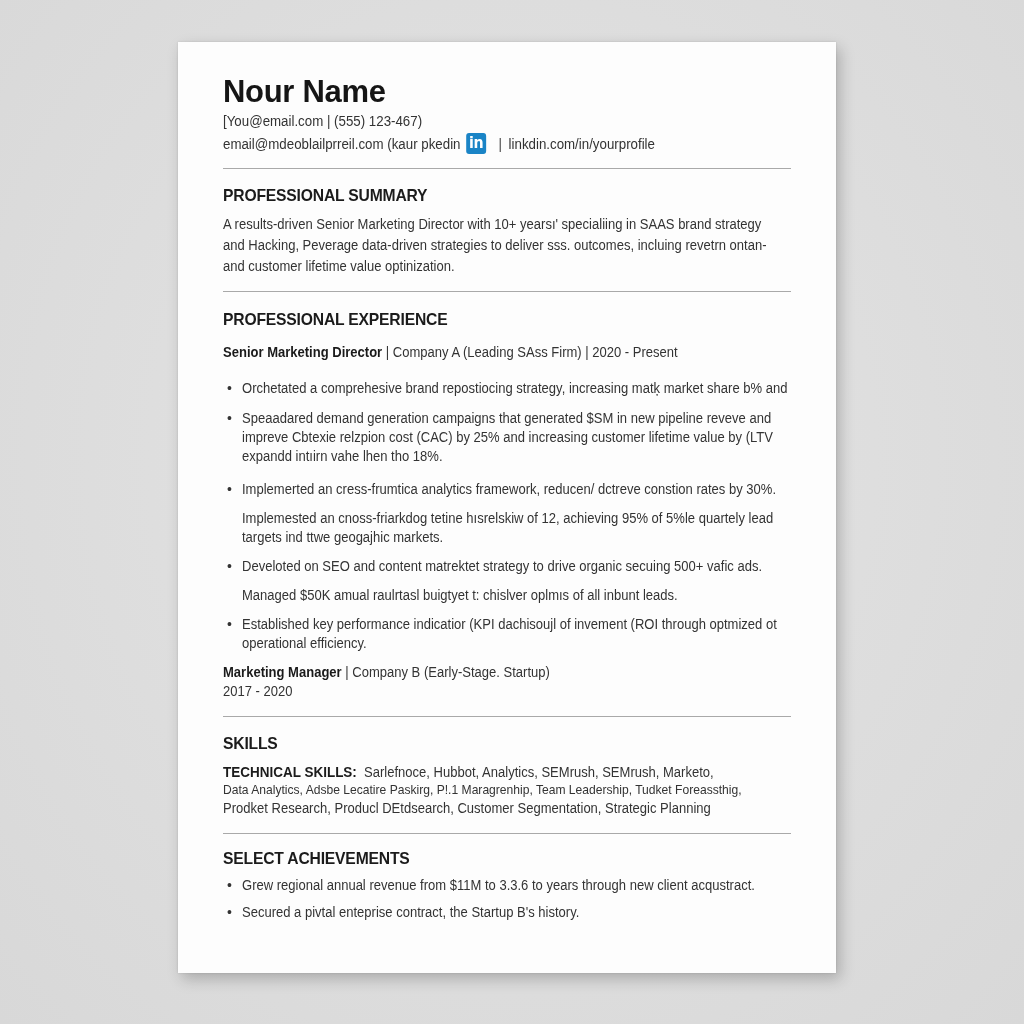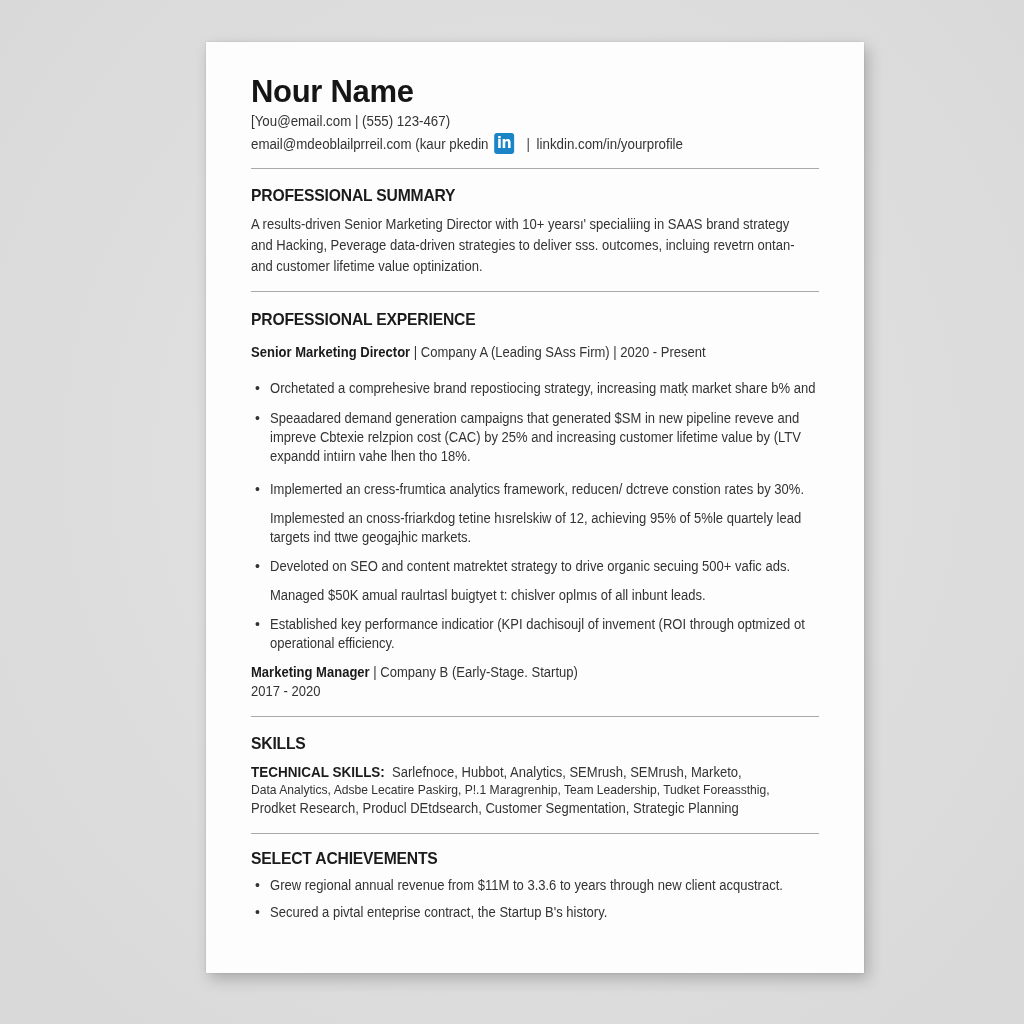--- a/index.html
+++ b/index.html
@@ -10,21 +10,20 @@
       font-family: "Liberation Sans", "DejaVu Sans", sans-serif;
       color: #222;
       position: relative;
     }
     .page {
       position: absolute;
       left: 178px; top: 42px;
       width: 658px; height: 931px;
       background: #fdfdfd;
       box-shadow: 4px 6px 14px rgba(0,0,0,0.22), 0 0 2px rgba(0,0,0,0.12);
-      margin-left: 28px;
     }
     .inner { position: absolute; left: 45px; top: 0; width: 568px; }
     .abs { position: absolute; left: 0; white-space: nowrap; }
 
     .name { top: 32px; font-size: 31px; font-weight: bold; color: #151515; letter-spacing: -0.3px; }
     .contact { font-size: 14px; color: #333; transform: scaleX(0.95); transform-origin: left center; }
     .c1 { top: 71px; }
     .c2 { top: 91px; display: flex; align-items: center; }
     .li-icon {
       display: inline-block; width: 21px; height: 21px; background: #1a84c6; color: #fff;

